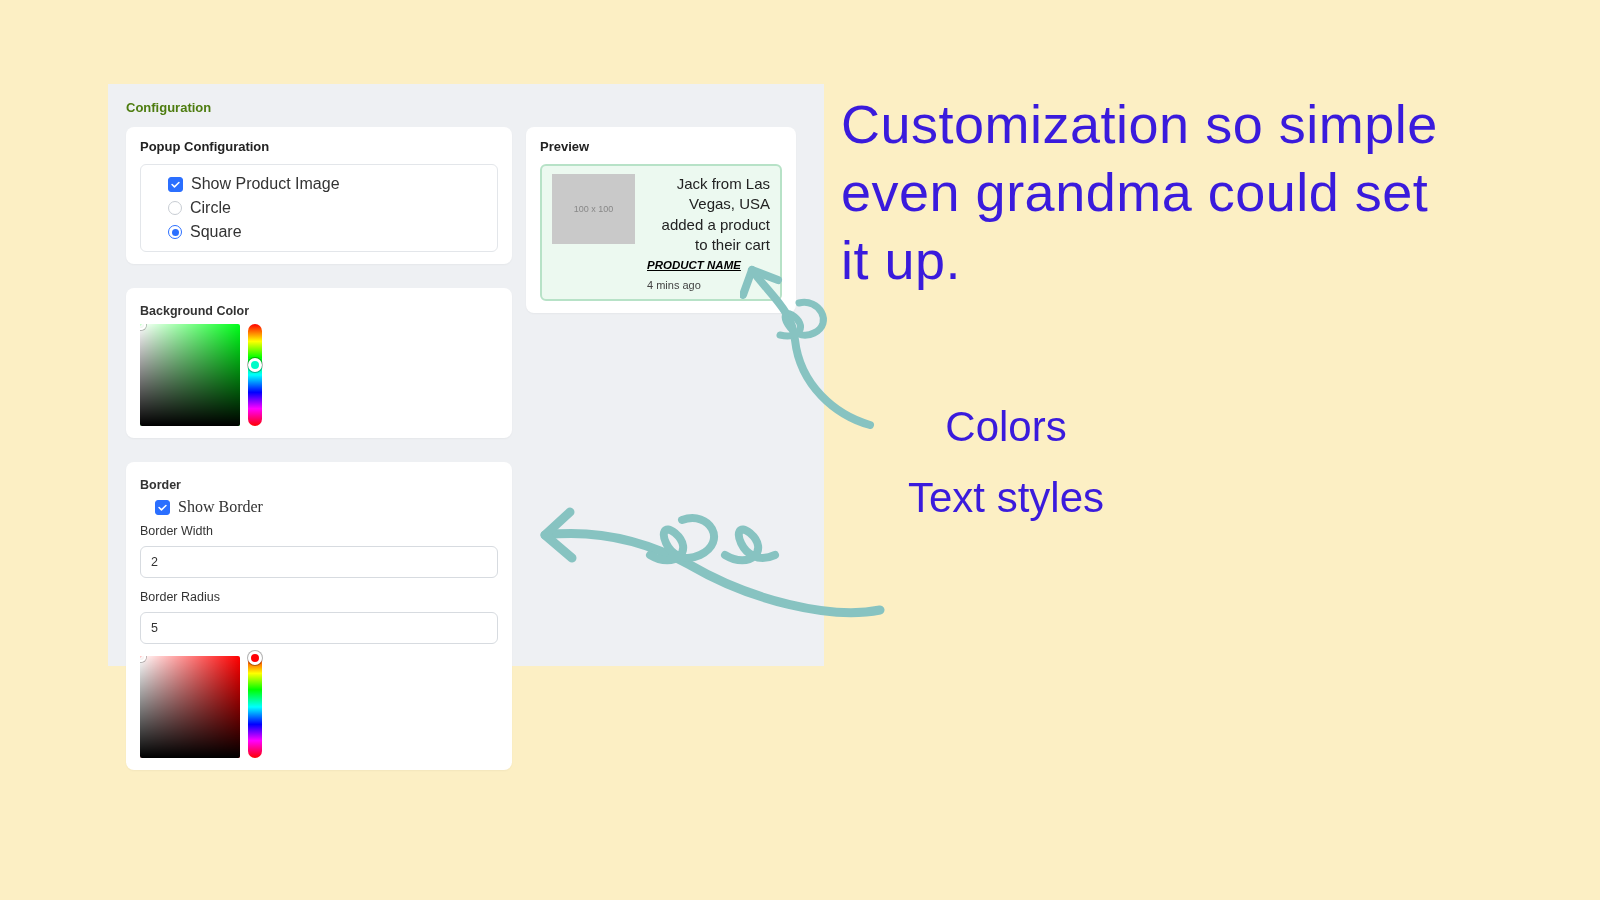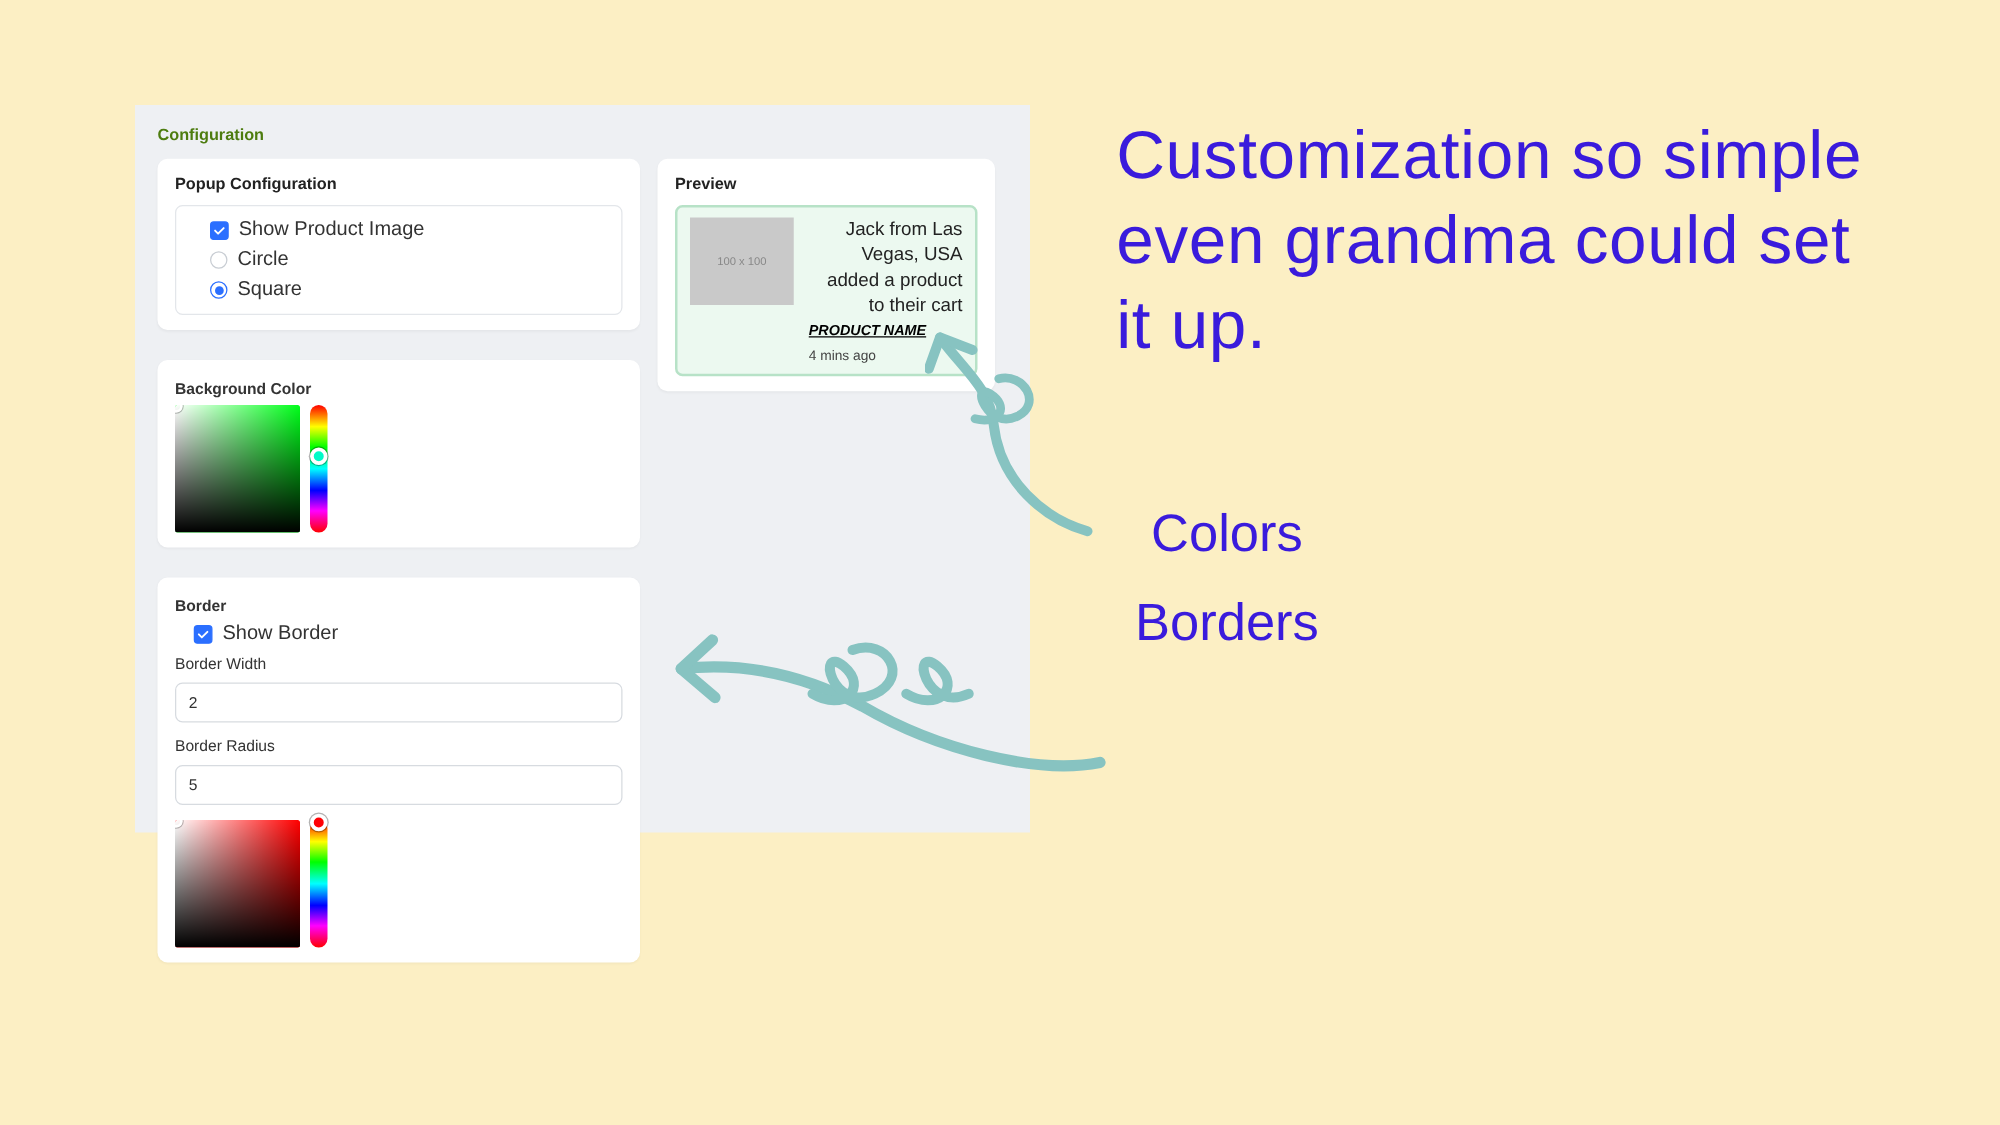--- a/index.html
+++ b/index.html
@@ -187,21 +187,21 @@
     color: #888;
     flex-shrink: 0;
   }
   .prev-text { font-size: 15px; color: #222; line-height: 1.35; text-align: right; }
   .prev-prod { font-weight: 700; text-decoration: underline; font-style: italic; margin: 4px 0; font-size: 11.5px; }
   .prev-time { font-size: 11px; color: #444; margin-top: 8px; }
 
   
   .tagline {
     position: absolute;
-    left: 893px;
+    left: 841px;
     top: 90px;
     width: 620px;
     font-family: Impact, "Arial Black", sans-serif;
     font-size: 54px;
     line-height: 1.26;
     color: #3a1bdc;
     letter-spacing: 0.5px;
   }
   .bullets {
     position: absolute;
@@ -276,21 +276,21 @@
             <div class="sv-handle"></div>
           </div>
           <div class="hue-bar">
             <div class="hue-handle" style="top:40%; background:#00fbc8;"></div>
           </div>
         </div>
       </div>
 
       <div class="card">
         <div class="sub-label" style="font-weight:700">Border</div>
-        <div class="opt-row" style="margin-bottom:8px;">
+        <div class="opt-row" style="margin-bottom:8px;font-family:Liberation Serif, serif;">
           <span class="checkbox checked">
             <svg viewBox="0 0 16 16">
                 <path d="M3 8 L6.5 11.5 L13 5" stroke="#fff" stroke-width="2.2" fill="none" stroke-linecap="round" stroke-linejoin="round"></path>
               </svg>
           </span>
           <span>Show Border</span>
         </div>
 
         <div class="sub-label" style="font-weight:500">Border Width</div>
         <input class="text-input" value="2" style="">
@@ -326,21 +326,21 @@
       </div>
     </div>
 
   </div>
 </div>
 
 <div class="tagline">Customization so simple even grandma could set it up.</div>
 
 <div class="bullets">
   <div>Colors</div>
-  <div>Borders</div>
+  <div>Text styles</div>
 </div>
 
 <svg class="arrow1" viewBox="0 0 160 190">
   <path d="M130 185 C 95 175, 60 145, 55 100 C 52 70, 30 55, 12 30" stroke="#87c3c1" stroke-width="8" fill="none" stroke-linecap="round"></path>
   <path d="M40 95 c 20 5 28 -10 12 -20 c -16 -10 -2 30 22 18 c 20 -10 5 -35 -15 -30" stroke="#87c3c1" stroke-width="7" fill="none" stroke-linecap="round"></path>
   <path d="M12 30 L3 55 M12 30 L38 40" stroke="#87c3c1" stroke-width="8" fill="none" stroke-linecap="round"></path>
 </svg>
 
 <svg class="arrow2" viewBox="0 0 360 130">
   <path d="M350 110 C 300 120, 220 100, 160 65 C 110 38, 60 30, 15 35" stroke="#87c3c1" stroke-width="9" fill="none" stroke-linecap="round"></path>

